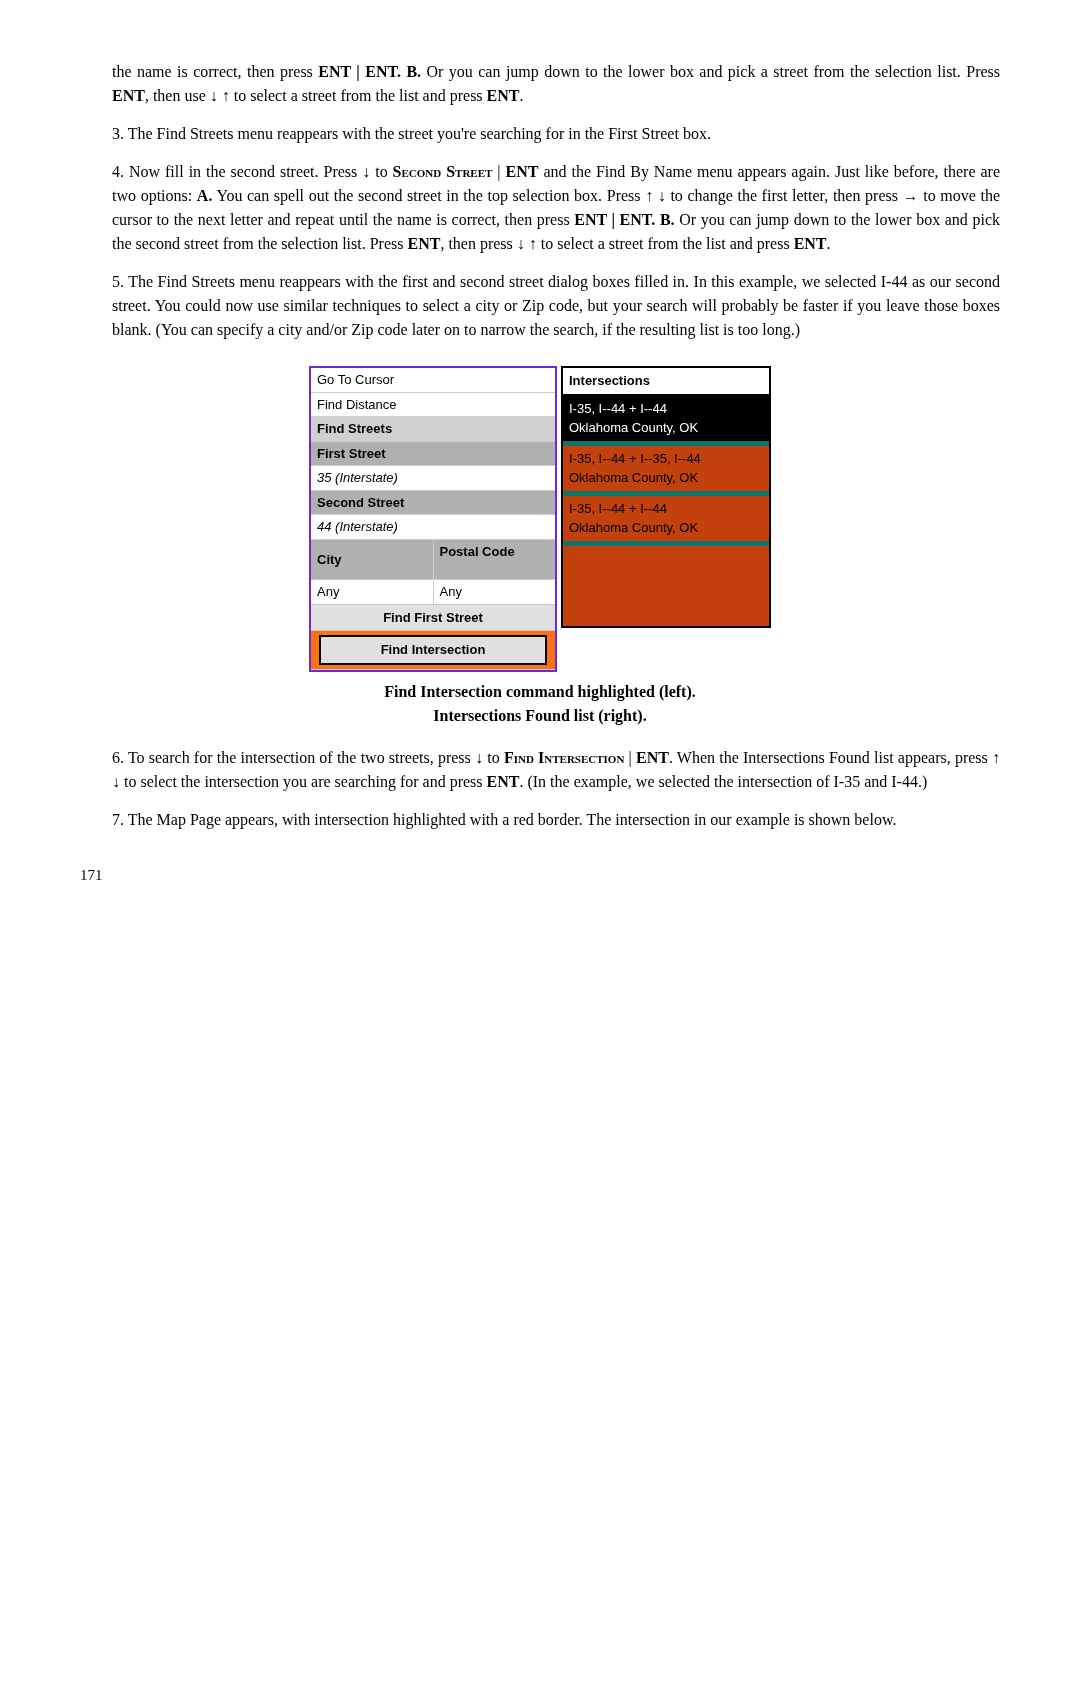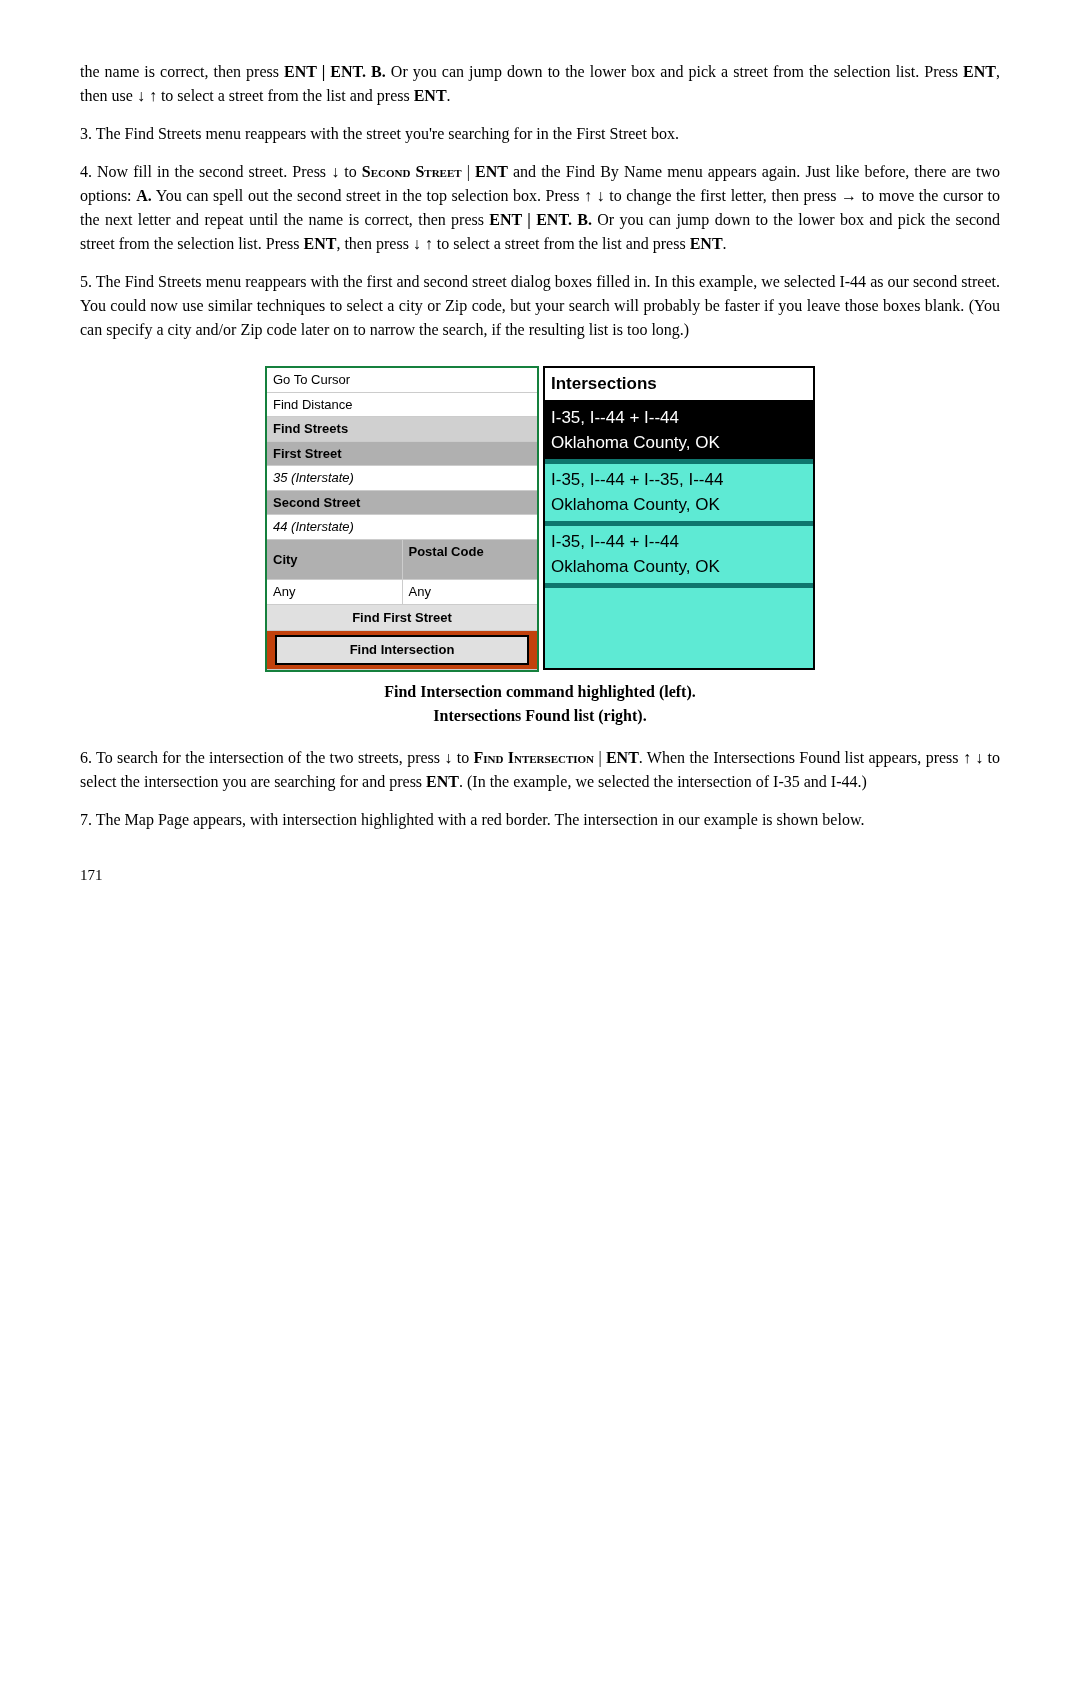--- a/index.html
+++ b/index.html
@@ -13,127 +13,128 @@
       min-height: 1682px;
       padding: 60px 80px 60px 80px;
     }
     .content-area {
       max-width: 920px;
       margin: 0 auto;
     }
     p {
       margin-bottom: 14px;
       text-align: justify;
+      margin-left: 32px;
     }
     .bold { font-weight: bold; }
     .small-caps { font-variant: small-caps; font-weight: bold; }
 
     
     .diagram-wrapper {
       display: flex;
       justify-content: center;
       align-items: flex-start;
       gap: 0;
       margin: 24px 0 8px 0;
     }
 
     
     .left-panel {
-      border: 2px solid #15803d;
+      border: 2px solid #6d28d9;
+      background: #f97316;
+      font-family: Arial, Helvetica, sans-serif;
+      font-size: 13px;
+      width: 248px;
+      flex-shrink: 0;
+    }
+    .menu-item {
+      padding: 2px 6px;
+      border-bottom: 1px solid #ccc;
+      background: #fff;
+      color: #000;
+    }
+    .menu-item.gray-bg {
+      background: #d0d0d0;
+      font-weight: bold;
+    }
+    .menu-item.label-row {
+      background: #b0b0b0;
+      font-weight: bold;
+      padding: 2px 6px;
+      border-bottom: 1px solid #ccc;
+    }
+    .menu-item.input-row {
+      background: #fff;
+      padding: 2px 6px;
+      border-bottom: 1px solid #ccc;
+      font-style: italic;
+    }
+    .city-postal-row {
+      display: flex;
+      border-bottom: 1px solid #ccc;
+    }
+    .city-cell {
+      flex: 1;
+      padding: 10px 6px;
+      background: #b0b0b0;
+      font-weight: bold;
+      border-right: 1px solid #ccc;
+    }
+    .postal-cell {
+      flex: 1;
+      padding: 2px 6px;
+      background: #b0b0b0;
+      font-weight: bold;
+    }
+    .city-input-row {
+      display: flex;
+      border-bottom: 1px solid #ccc;
+    }
+    .city-input-cell {
+      flex: 1;
+      padding: 2px 6px;
+      background: #fff;
+      border-right: 1px solid #ccc;
+    }
+    .postal-input-cell {
+      flex: 1;
+      padding: 2px 6px;
+      background: #fff;
+    }
+    .button-row {
+      text-align: center;
+      padding: 3px 4px;
+      border-bottom: 1px solid #ccc;
+      background: #e0e0e0;
+      font-weight: bold;
+    }
+    .button-row.find-intersection-btn {
+      background: #e0e0e0;
+      border: 2px solid #000;
+      font-weight: bold;
+      margin: 2px 4px;
+    }
+    .status-bar {
+      background: #fff;
+      font-size: 11px;
+      padding: 2px 4px;
+      display: flex;
+      justify-content: space-between;
+      border-top: 1px solid #ccc;
+    }
+    .status-left { }
+    .status-right { text-align: right; }
+
+    
+    .right-panel {
+      border: 2px solid #000;
       background: #c2410c;
       font-family: Arial, Helvetica, sans-serif;
       font-size: 13px;
-      width: 274px;
-      flex-shrink: 0;
-    }
-    .menu-item {
-      padding: 2px 6px;
-      border-bottom: 1px solid #ccc;
-      background: #fff;
-      color: #000;
-    }
-    .menu-item.gray-bg {
-      background: #d0d0d0;
-      font-weight: bold;
-    }
-    .menu-item.label-row {
-      background: #b0b0b0;
-      font-weight: bold;
-      padding: 2px 6px;
-      border-bottom: 1px solid #ccc;
-    }
-    .menu-item.input-row {
-      background: #fff;
-      padding: 2px 6px;
-      border-bottom: 1px solid #ccc;
-      font-style: italic;
-    }
-    .city-postal-row {
-      display: flex;
-      border-bottom: 1px solid #ccc;
-    }
-    .city-cell {
-      flex: 1;
-      padding: 10px 6px;
-      background: #b0b0b0;
-      font-weight: bold;
-      border-right: 1px solid #ccc;
-    }
-    .postal-cell {
-      flex: 1;
-      padding: 2px 6px;
-      background: #b0b0b0;
-      font-weight: bold;
-    }
-    .city-input-row {
-      display: flex;
-      border-bottom: 1px solid #ccc;
-    }
-    .city-input-cell {
-      flex: 1;
-      padding: 2px 6px;
-      background: #fff;
-      border-right: 1px solid #ccc;
-    }
-    .postal-input-cell {
-      flex: 1;
-      padding: 2px 6px;
-      background: #fff;
-    }
-    .button-row {
-      text-align: center;
-      padding: 3px 4px;
-      border-bottom: 1px solid #ccc;
-      background: #e0e0e0;
-      font-weight: bold;
-    }
-    .button-row.find-intersection-btn {
-      background: #e0e0e0;
-      border: 2px solid #000;
-      font-weight: bold;
-      margin: 2px 4px;
-    }
-    .status-bar {
-      background: #fff;
-      font-size: 11px;
-      padding: 2px 4px;
-      display: flex;
-      justify-content: space-between;
-      border-top: 1px solid #ccc;
-    }
-    .status-left { }
-    .status-right { text-align: right; }
-
-    
-    .right-panel {
-      border: 2px solid #000;
-      background: #5eead4;
-      font-family: Arial, Helvetica, sans-serif;
-      font-size: 17px;
-      width: 272px;
+      width: 210px;
       flex-shrink: 0;
       margin-left: 4px;
     }
     .intersections-header {
       background: #fff;
       padding: 3px 6px;
       font-weight: bold;
       border-bottom: 2px solid #000;
     }
     .intersection-item {

